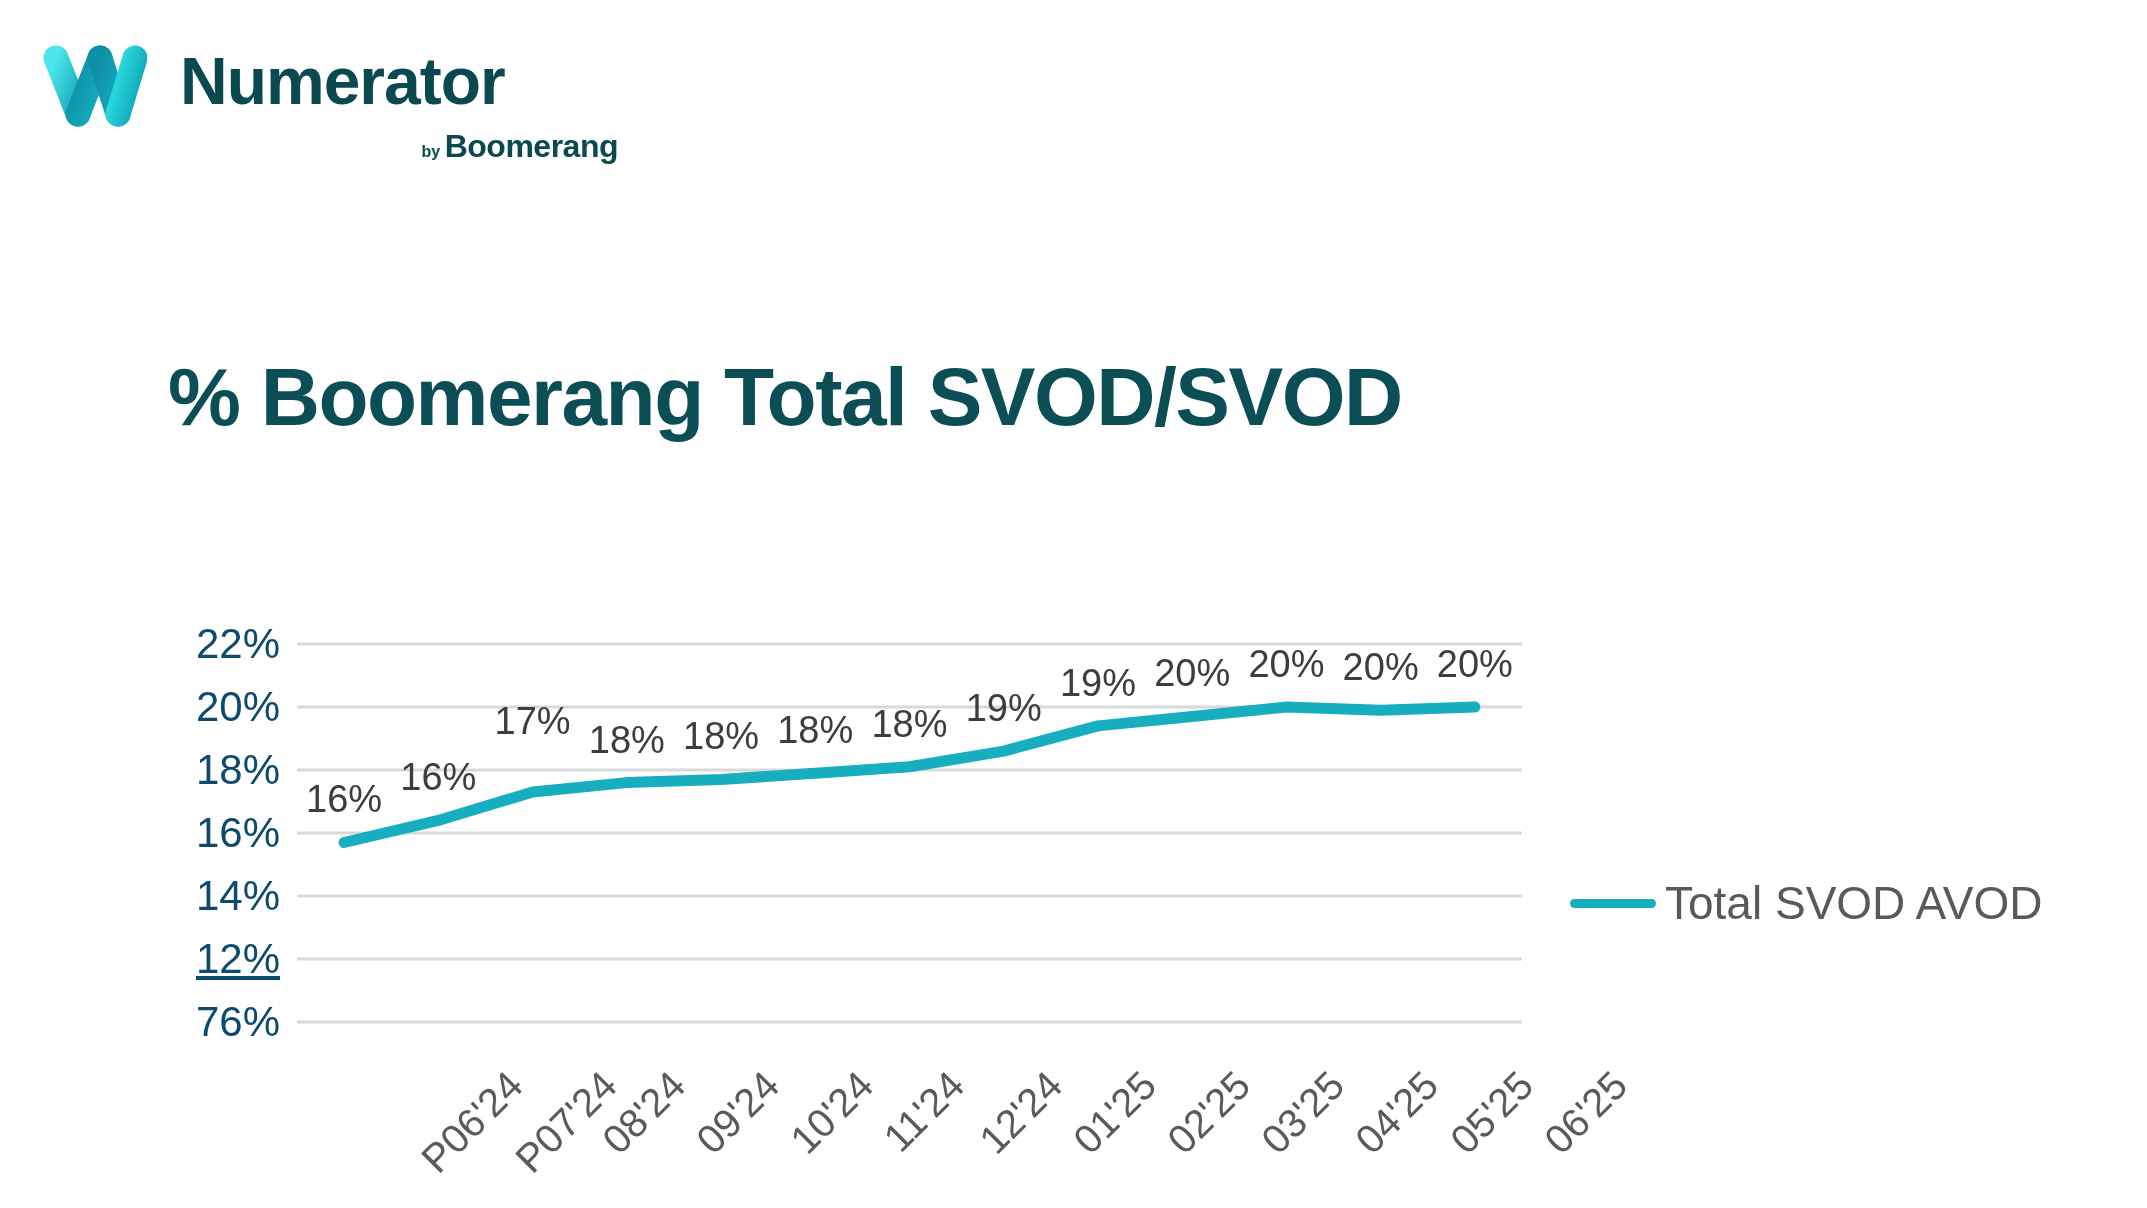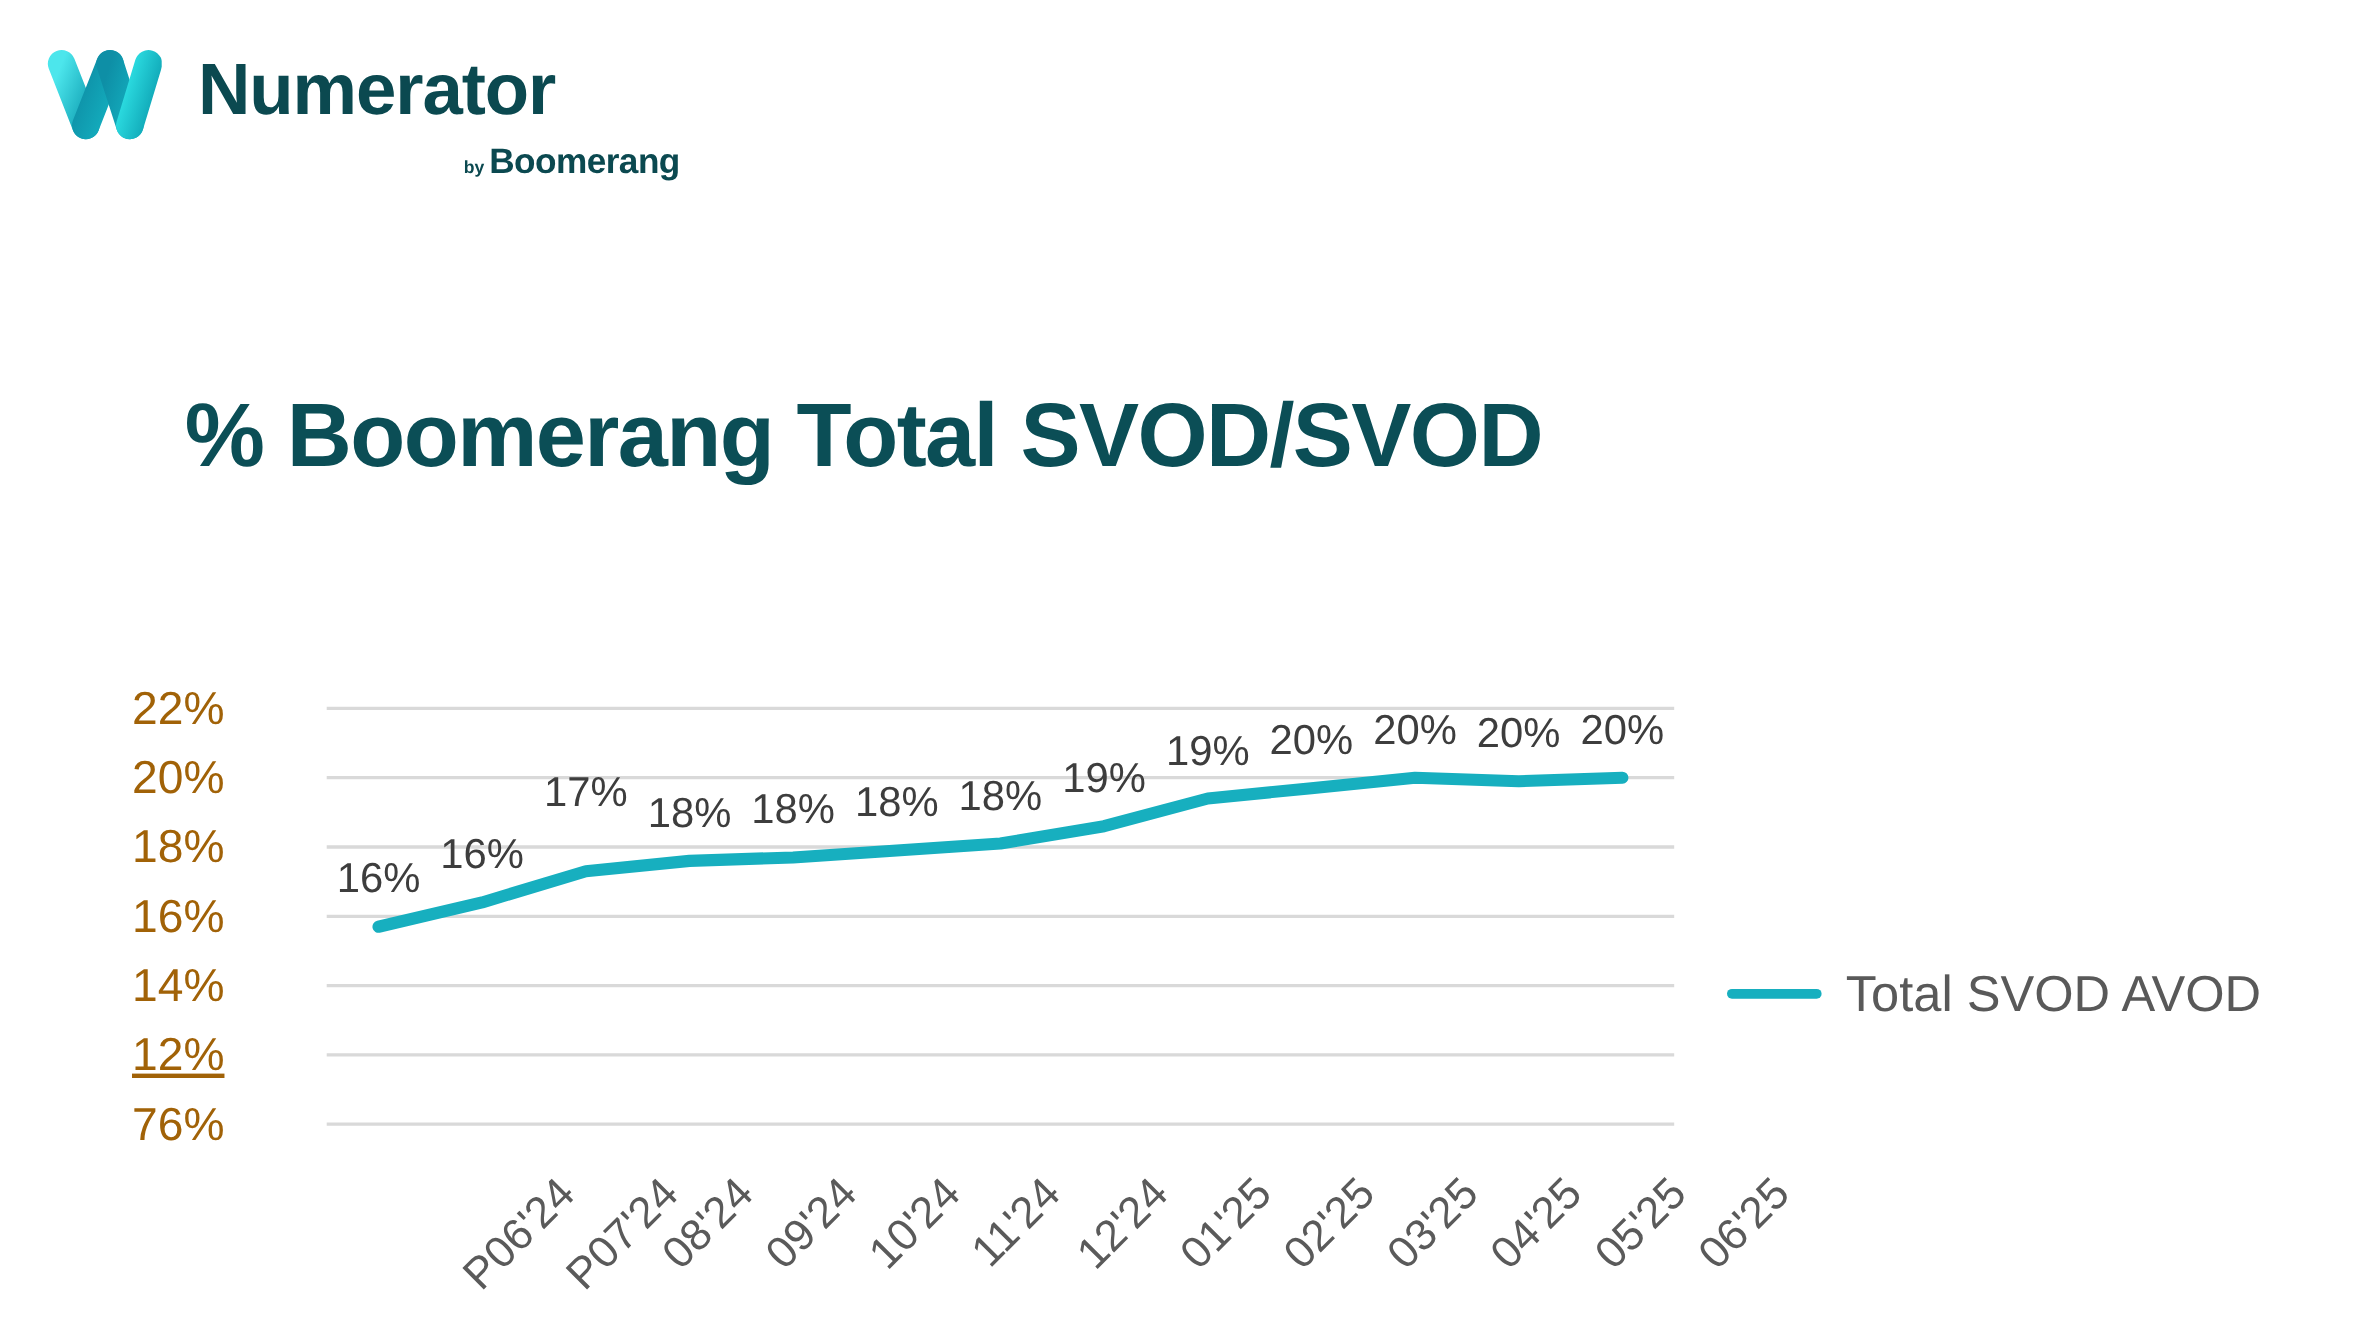--- a/index.html
+++ b/index.html
@@ -87,23 +87,23 @@
   #plot-svg {
     position: absolute;
     left: 0;
     top: 0;
   }
 
   .ytick {
     position: absolute;
     right: 0;
     width: 160px;
-    text-align: left;
+    text-align: right;
     font-size: 42px;
-    color: #a16207;
+    color: #0c4a6e;
     line-height: 1;
     white-space: nowrap;
   }
   #y-axis {
     position: absolute;
     left: 110px;
     top: 0;
     width: 170px;
     height: 1208px;
   }
@@ -140,21 +140,21 @@
     line-height: 1;
     transform: translateX(-50%);
   }
 
   #legend {
     position: absolute;
     left: 1570px;
     top: 880px;
     display: flex;
     align-items: center;
-    gap: 22px;
+    gap: 9px;
   }
   #legend-swatch {
     width: 86px;
     height: 9px;
     border-radius: 5px;
     background: #17afbf;
     flex: 0 0 auto;
   }
   #legend-label {
     font-size: 46px;

